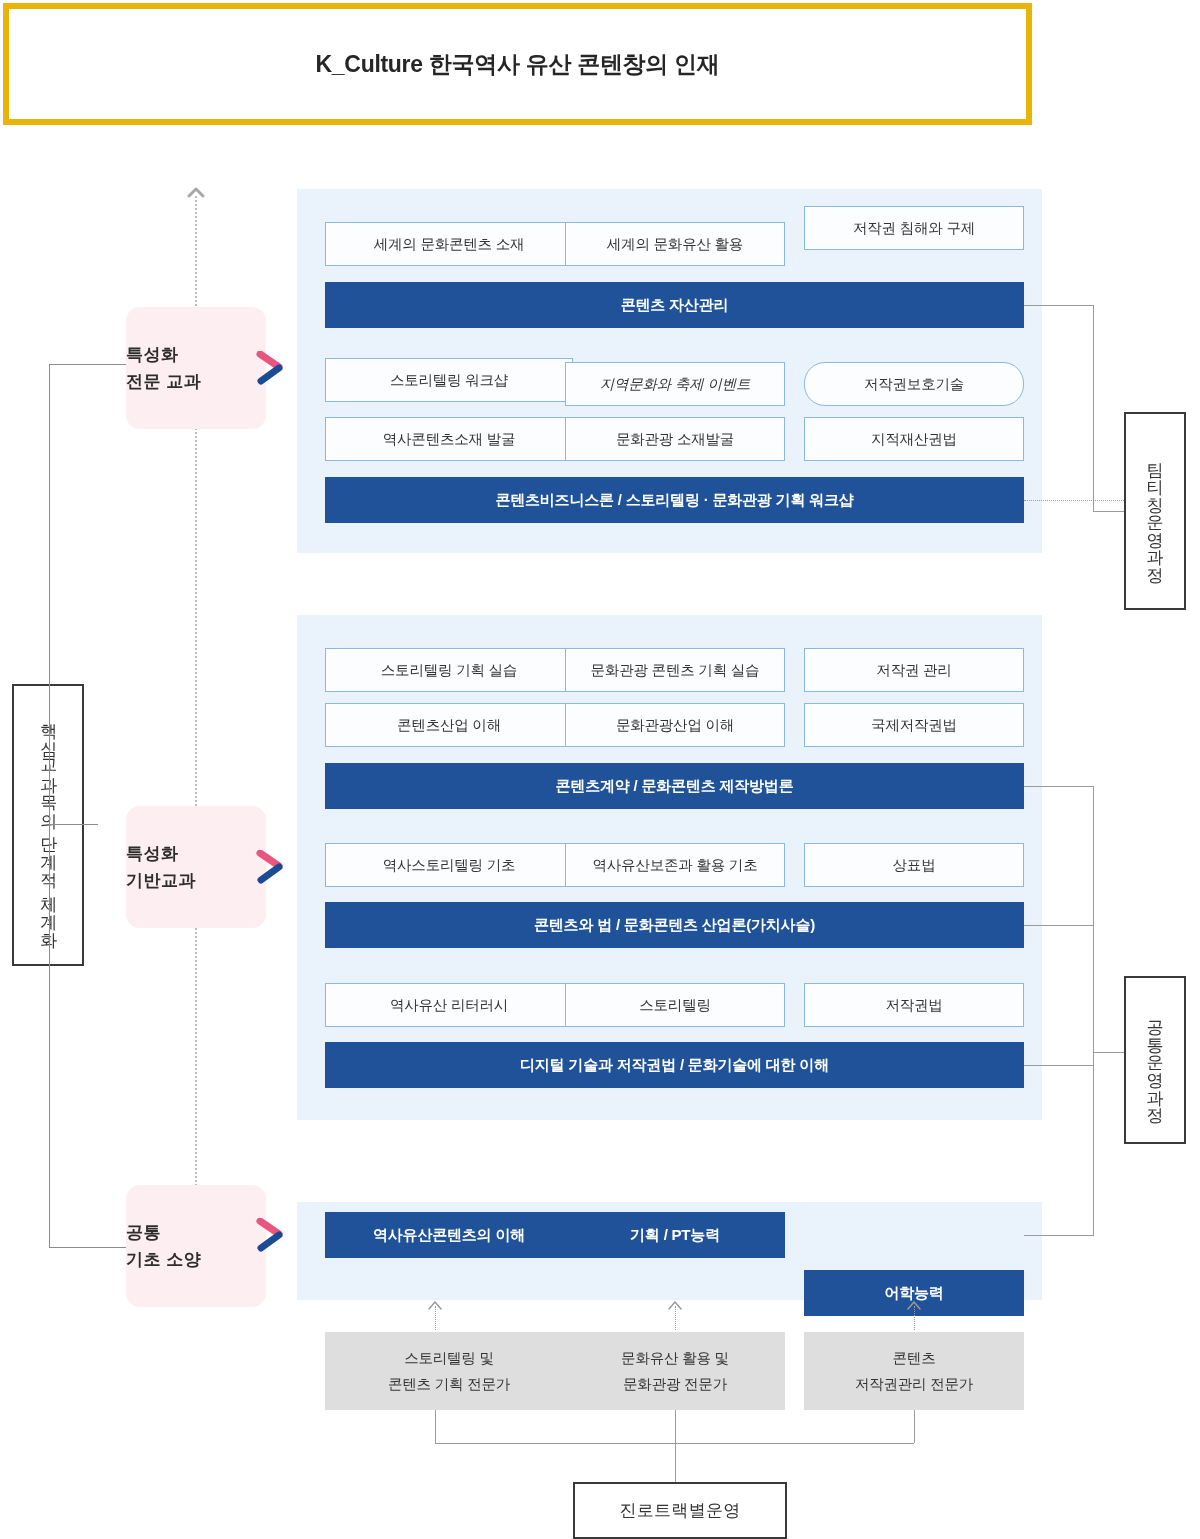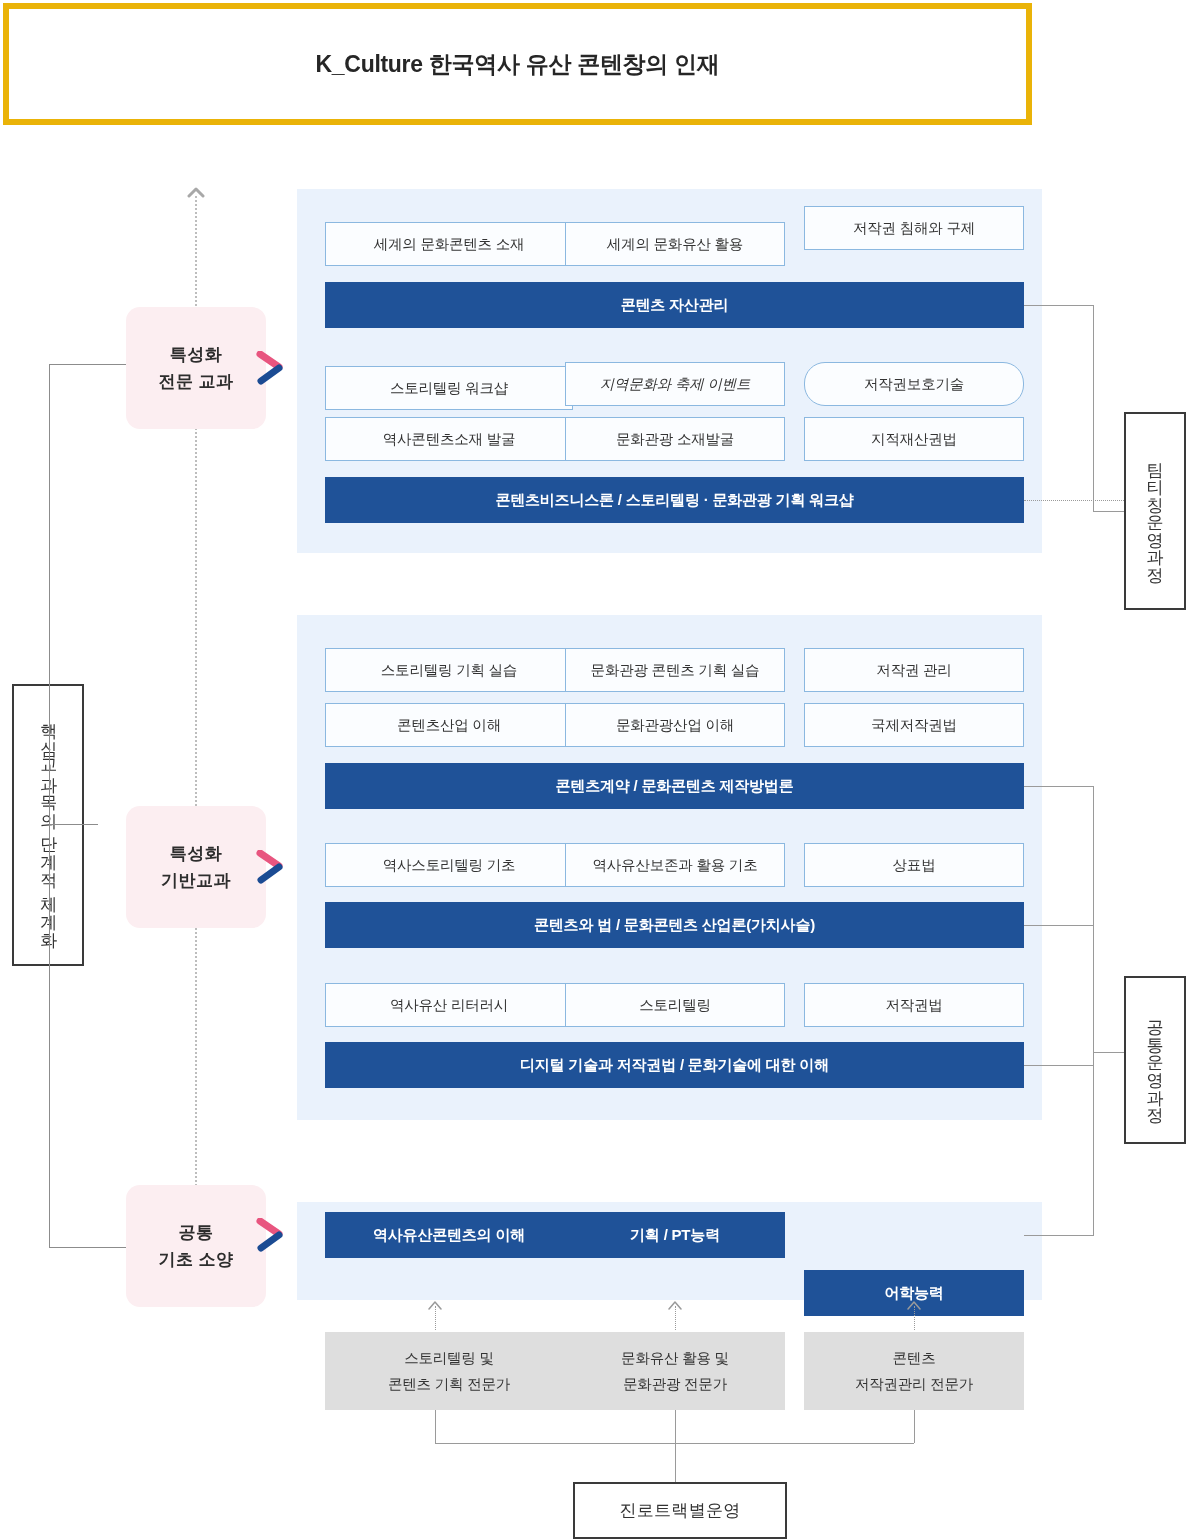--- a/index.html
+++ b/index.html
@@ -66,21 +66,21 @@
     width: 18px; height: 12px;
   }
 
   
   .stage-label {
     position: absolute;
     width: 140px; height: 122px;
     background: #fceef1;
     border-radius: 14px;
     display: flex; flex-direction: column;
-    align-items: center; justify-content: center;
+    justify-content: center;
     gap: 4px;
   }
   .stage-label .line {
     font-size: 17px; font-weight: bold; color: #2d2d2d;
     letter-spacing: 0.5px; white-space: nowrap;
   }
   #stage-label-1 { left: 126px; top: 307px; }
   #stage-label-2 { left: 126px; top: 806px; }
   #stage-label-3 { left: 126px; top: 1185px; }
 
@@ -244,21 +244,21 @@
 </div>
 
 <div id="panel-specialized-pro" class="panel"></div>
 
 <div class="course-box col-1" style="top:222px;">세계의 문화콘텐츠 소재</div>
 <div class="course-box col-2" style="top:222px;">세계의 문화유산 활용</div>
 <div class="course-box col-3" style="top:206px;">저작권 침해와 구제</div>
 
 <div class="bar-box" style="top:282px;">콘텐츠 자산관리</div>
 
-<div class="course-box col-1" style="top:366px;">스토리텔링 워크샵</div>
+<div class="course-box col-1" style="top:358px;">스토리텔링 워크샵</div>
 <div class="course-box col-2" style="top:362px;font-style:italic;">지역문화와 축제 이벤트</div>
 <div class="course-box col-3" style="top:362px;border-radius:21px;">저작권보호기술</div>
 
 <div class="course-box col-1" style="top:417px;">역사콘텐츠소재 발굴</div>
 <div class="course-box col-2" style="top:417px;">문화관광 소재발굴</div>
 <div class="course-box col-3" style="top:417px;">지적재산권법</div>
 
 <div class="bar-box" style="top:477px;">콘텐츠비즈니스론 / 스토리텔링 · 문화관광 기획 워크샵</div>
 
 <div id="panel-specialized-base" class="panel"></div>

